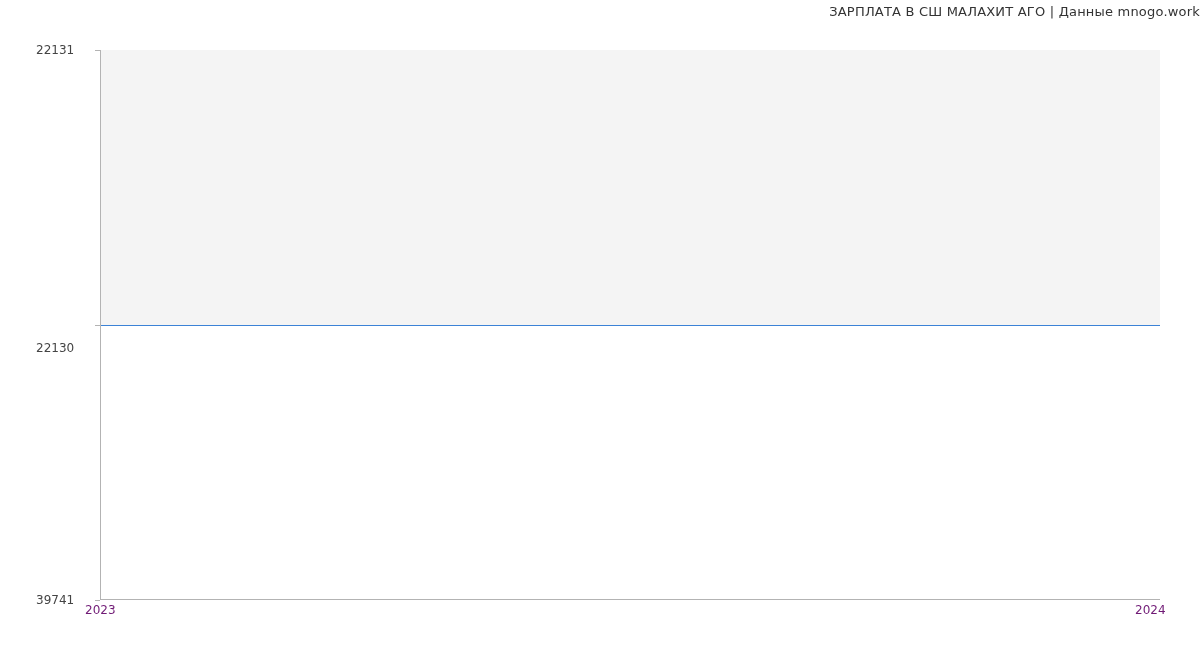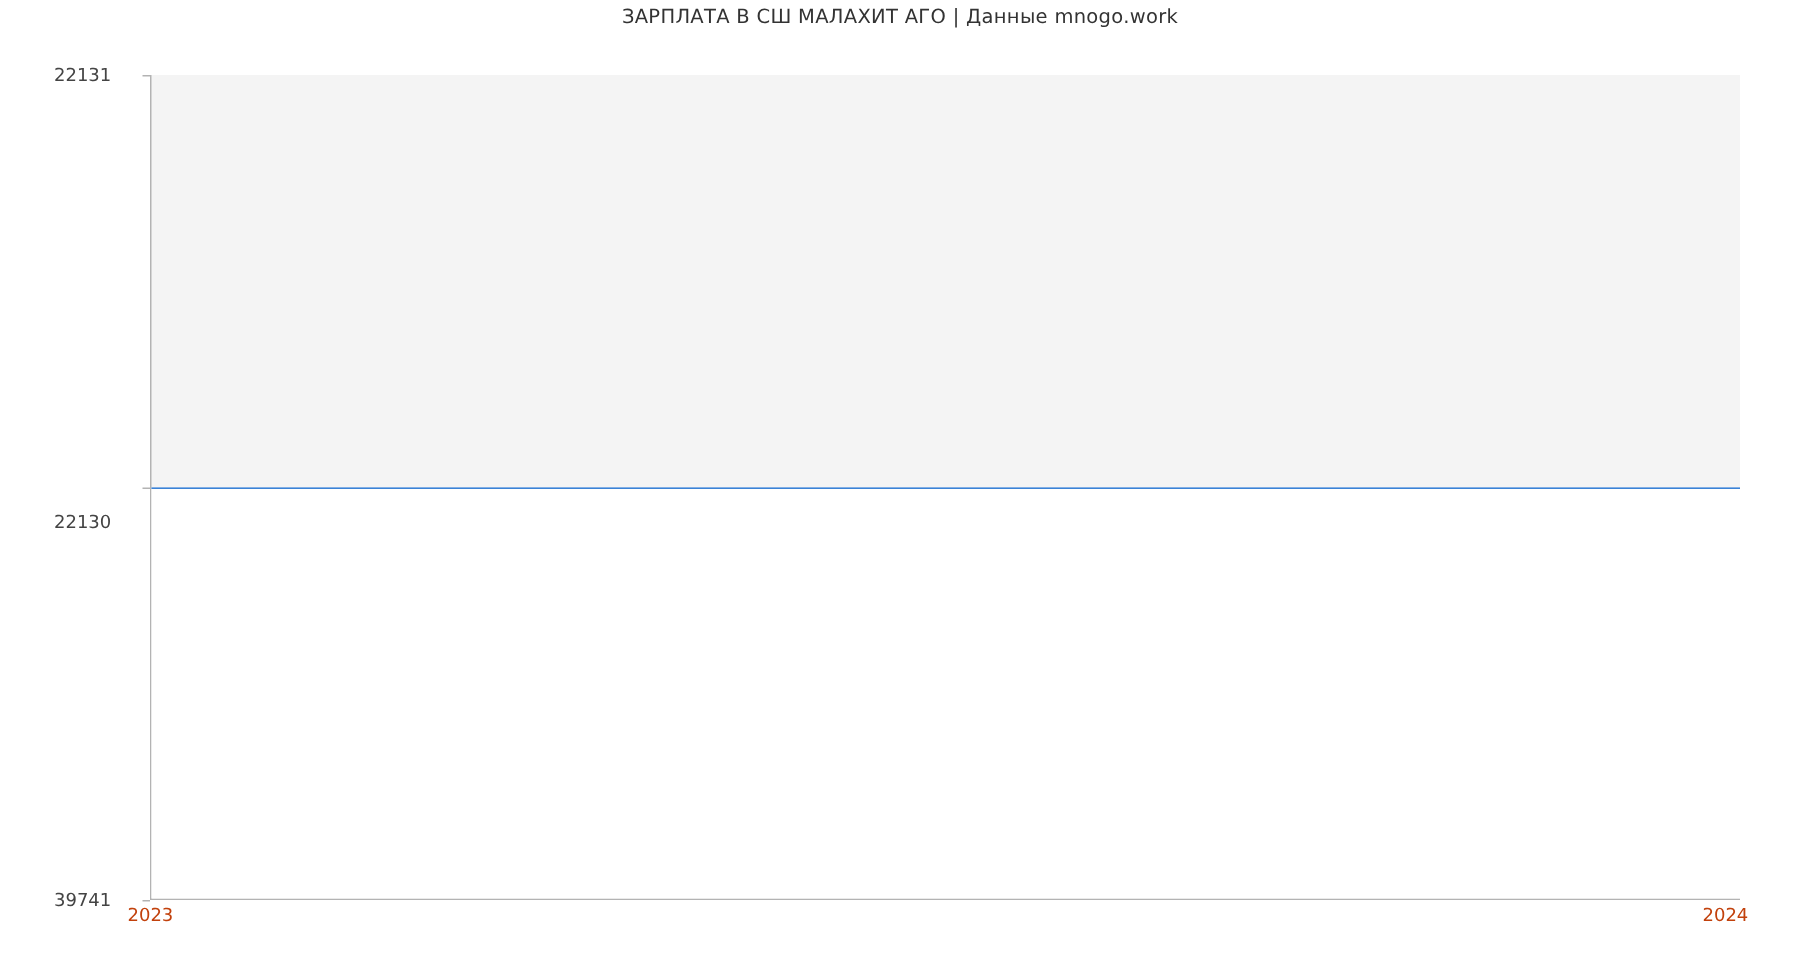--- a/index.html
+++ b/index.html
@@ -14,21 +14,21 @@
   .chart-container {
     position: relative;
     width: 1200px;
     height: 650px;
   }
   .chart-title {
     position: absolute;
     top: 4px;
     left: 0;
     right: 0;
-    text-align: center;
+    text-align: right;
     font-size: 13px;
     color: #333;
     letter-spacing: 0.2px;
   }
   .plot-area {
     position: absolute;
     left: 100px;
     top: 50px;
     width: 1060px;   
     height: 550px;   
@@ -57,21 +57,21 @@
     position: absolute;
     left: 95px;
     width: 5px;
     height: 0;
     border-top: 1px solid #b3b3b3;
   }
   .x-tick {
     position: absolute;
     top: 604px;
     font-size: 12px;
-    color: #c2410c;
+    color: #701a75;
     line-height: 12px;
   }
   .below-line {
     position: absolute;
     left: 0;
     right: 0;
     background: #ffffff;
   }
 </style>
 </head>

